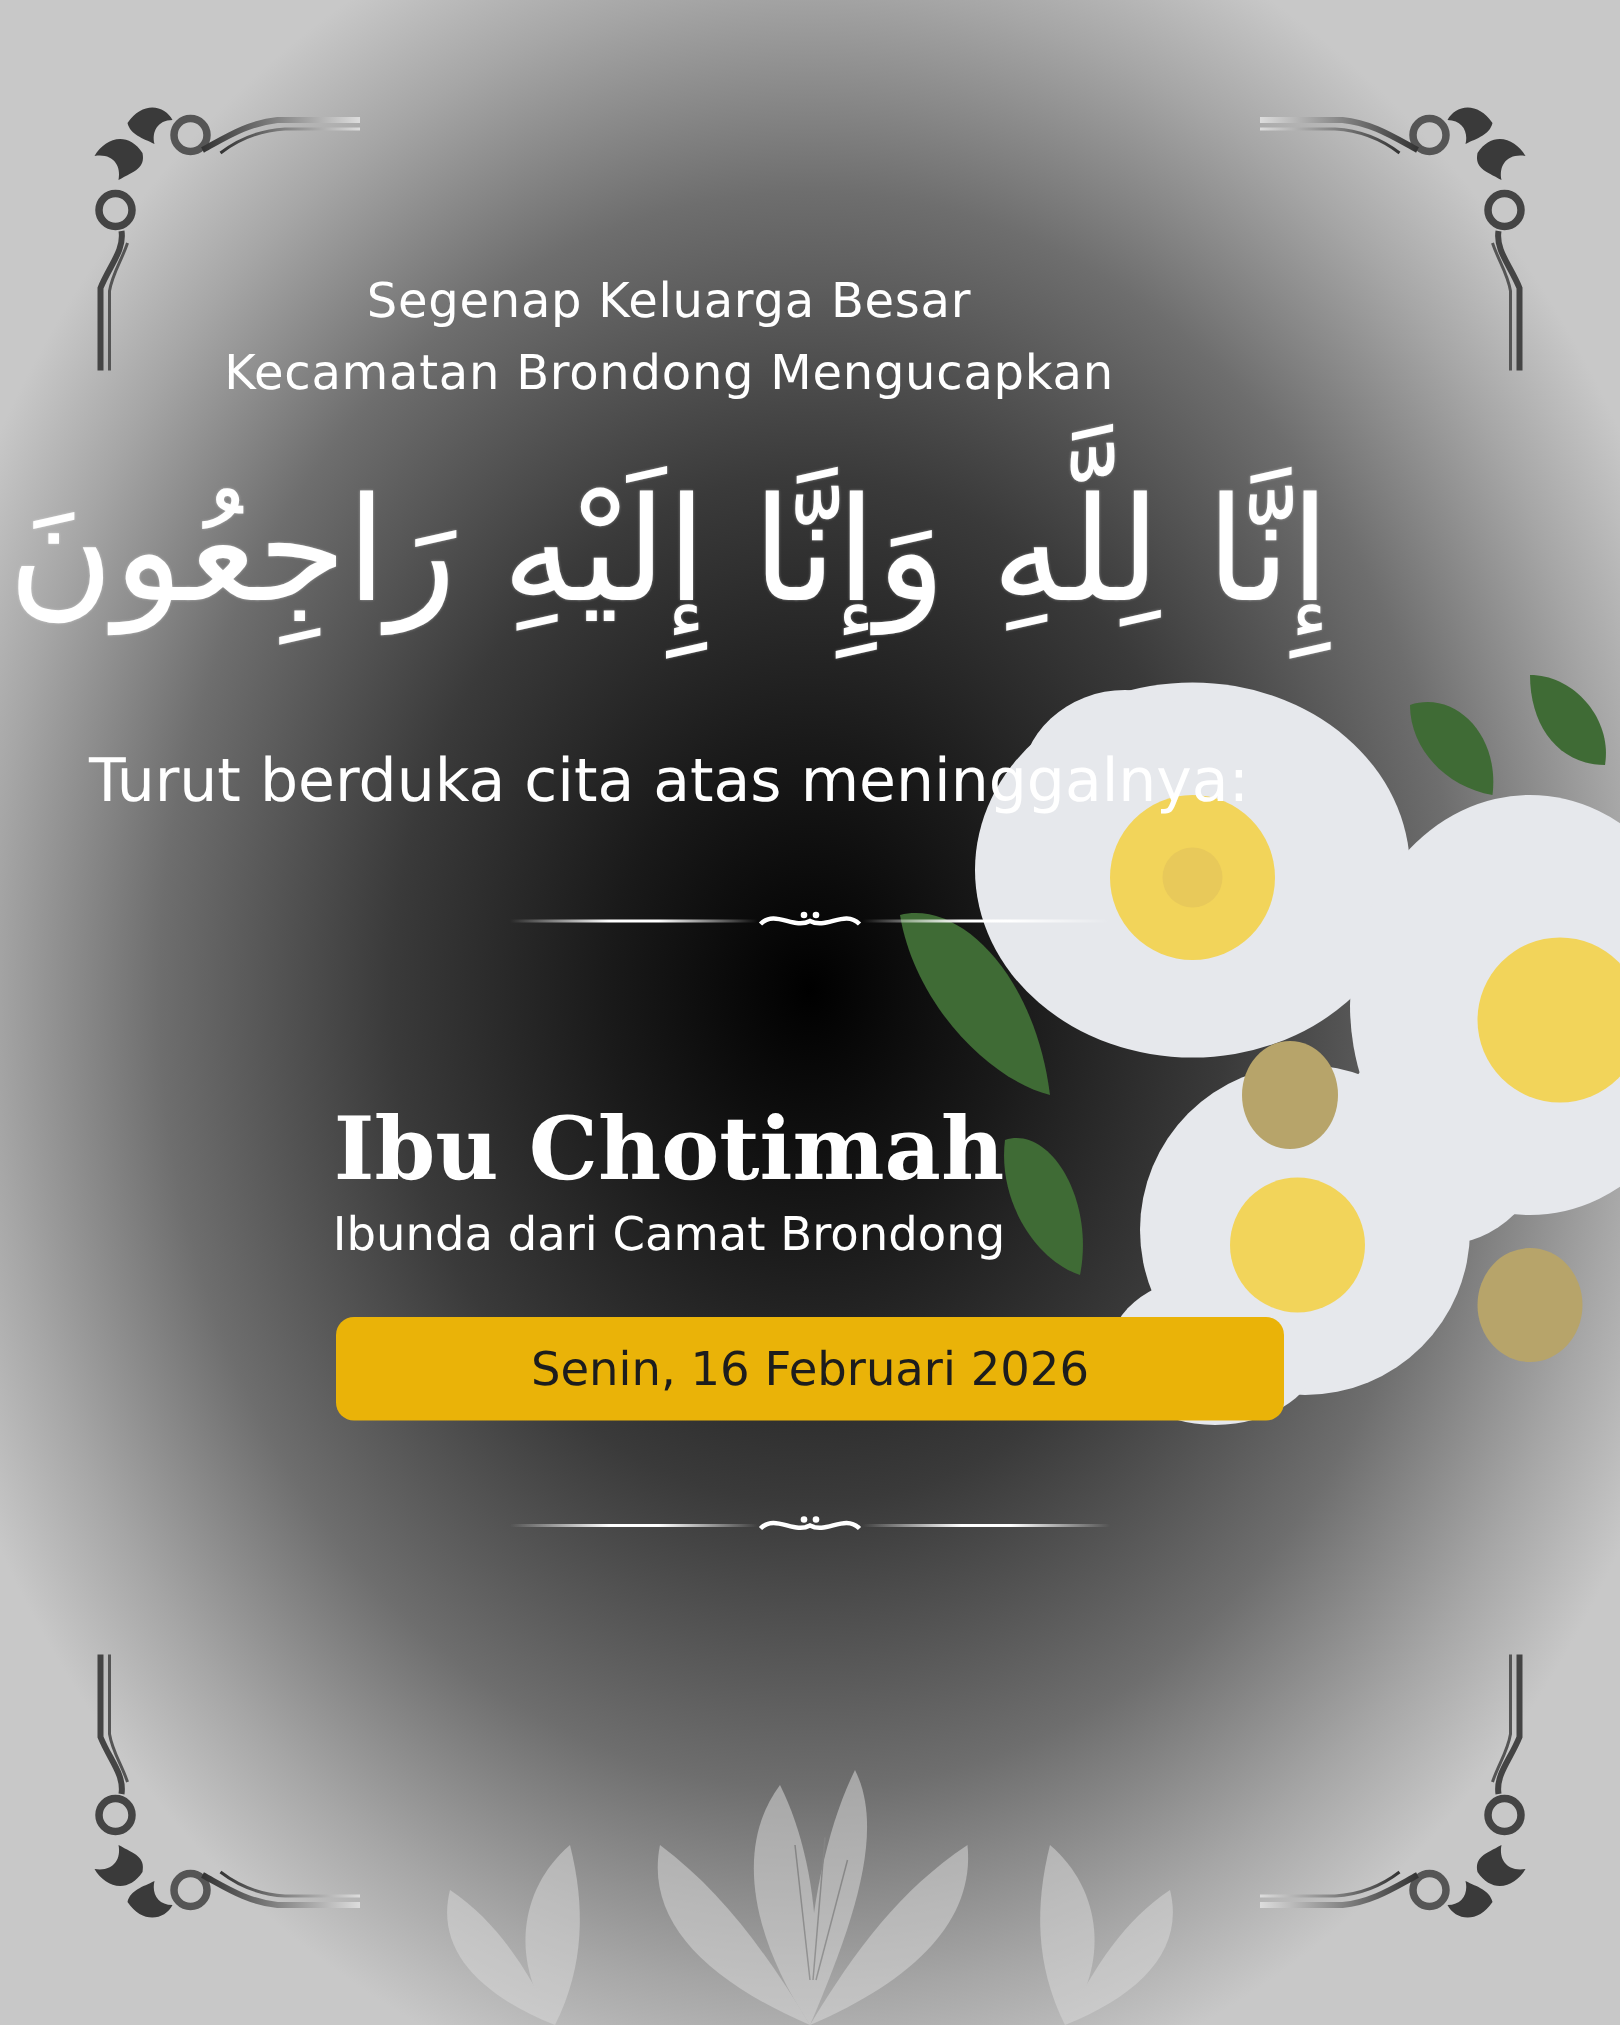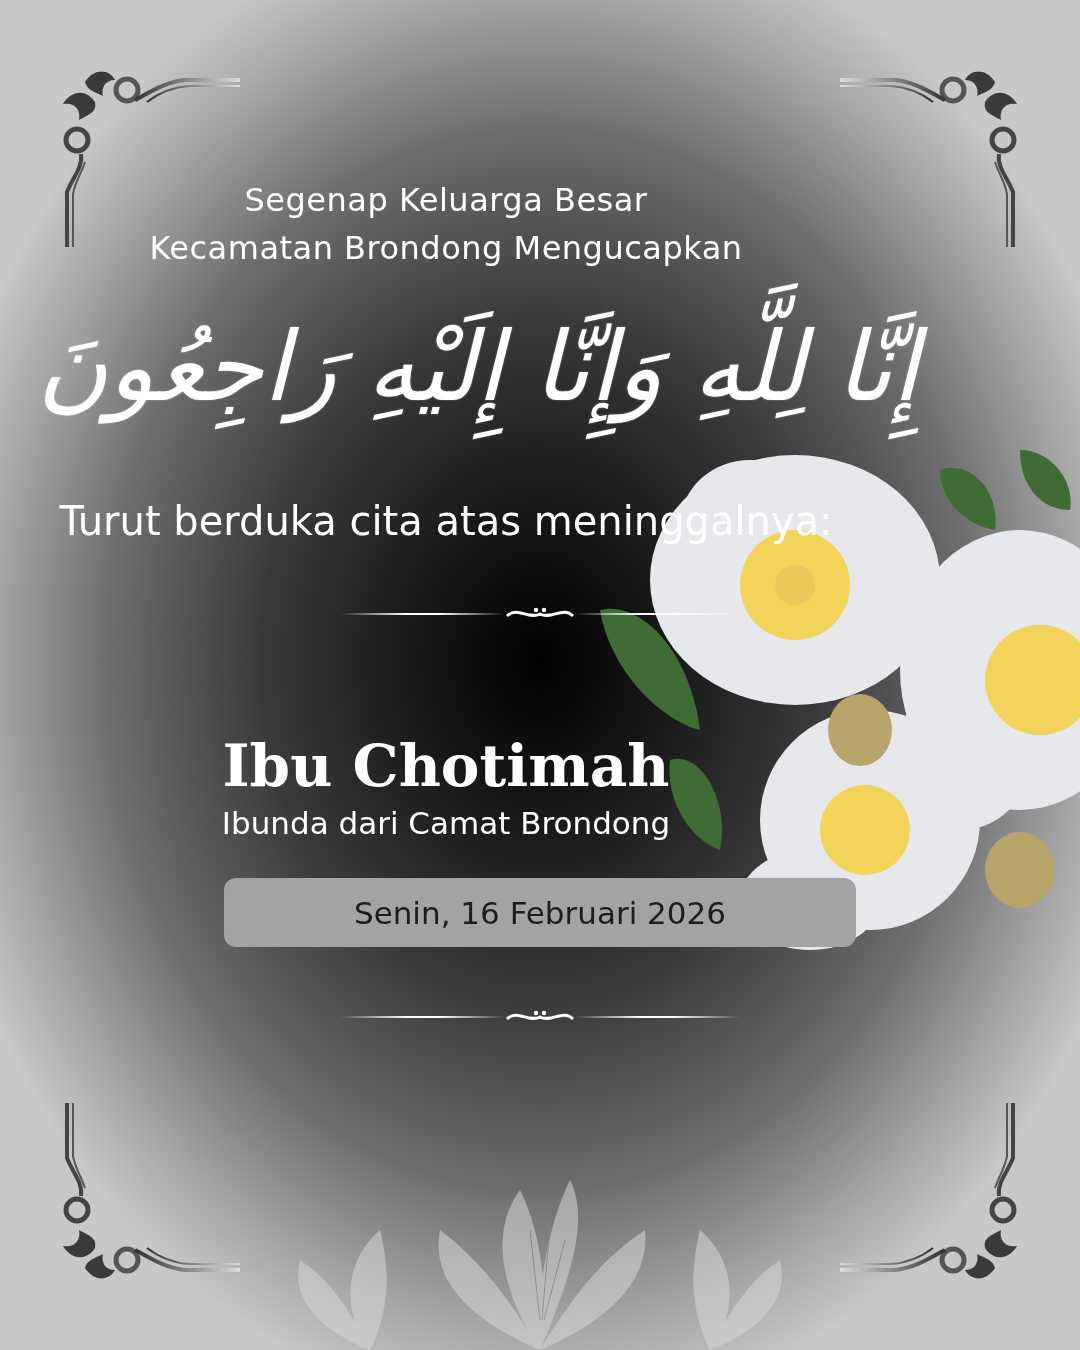--- a/index.html
+++ b/index.html
@@ -10,32 +10,32 @@
   }
   .corner { position:absolute; width:190px; height:190px; }
   .corner svg { width:100%; height:100%; }
   .tl { left:55px; top:62px; }
   .tr { right:55px; top:62px; transform:scaleX(-1); }
   .bl { left:55px; bottom:62px; transform:scaleY(-1); }
   .br { right:55px; bottom:62px; transform:scale(-1,-1); }
 
   .txt { position:absolute; left:0; width:892px; text-align:center; color:#fff; }
   .header { top:176px; font-size:32px; line-height:48px; letter-spacing:0.5px; }
-  .arabic { top:292px; font-family:"DejaVu Serif", serif; font-size:96px; line-height:150px; direction:rtl; font-style:italic; text-shadow:0 0 2px rgba(255,255,255,0.4);padding-left:32px; }
+  .arabic { top:292px; font-family:"DejaVu Serif", serif; font-size:96px; line-height:150px; direction:rtl; text-shadow:0 0 2px rgba(255,255,255,0.4); }
   .condolence { top:497px; font-size:40px; line-height:48px; }
   .divider { position:absolute; left:340px; width:400px; height:20px; }
   .divider .line { position:absolute; top:9px; height:2px; background:linear-gradient(90deg, rgba(255,255,255,0), #fff 40%, #fff 60%, rgba(255,255,255,0)); }
   .divider .l { left:0; width:165px; }
   .divider .r { right:0; width:165px; }
   .divider .orn { position:absolute; left:163px; top:0; width:74px; height:20px; }
   .name { top:692px; font-family:"DejaVu Serif", serif; font-weight:bold; font-size:58px; line-height:80px;margin-top:34px; }
   .relation { top:800px; font-size:31px; line-height:46px; }
   .date-box {
     position:absolute; left:224px; top:878px; width:632px; height:69px;
-    background:#a3a3a3; border-radius:12px;
+    background:#eab308; border-radius:12px;
     display:flex; align-items:center; justify-content:center;
     color:#1d1d1d; font-size:31px;
   }
   .prayer { top:1092px; font-size:31px; line-height:42px; }
 
   .flowers { position:absolute; left:580px; top:430px; width:500px; height:520px; }
   .lilies { position:absolute; left:250px; top:1170px; width:580px; height:180px; opacity:0.55; }
 </style>
 </head>
 <body>

